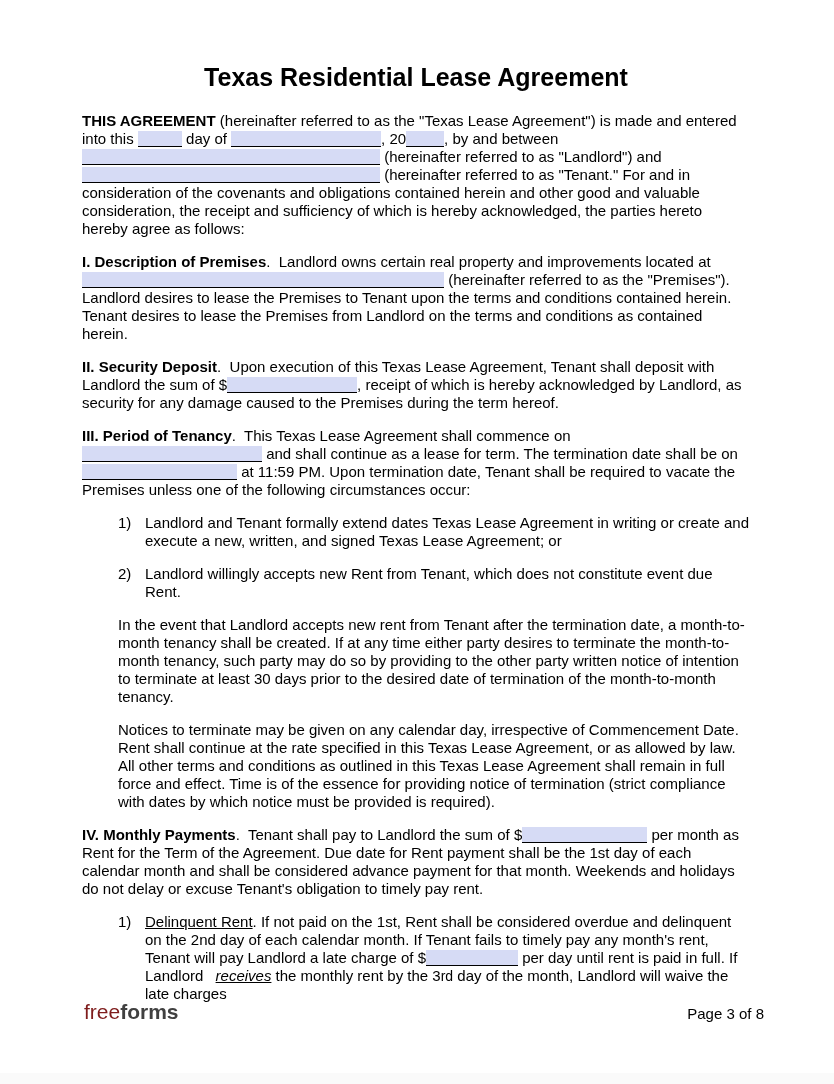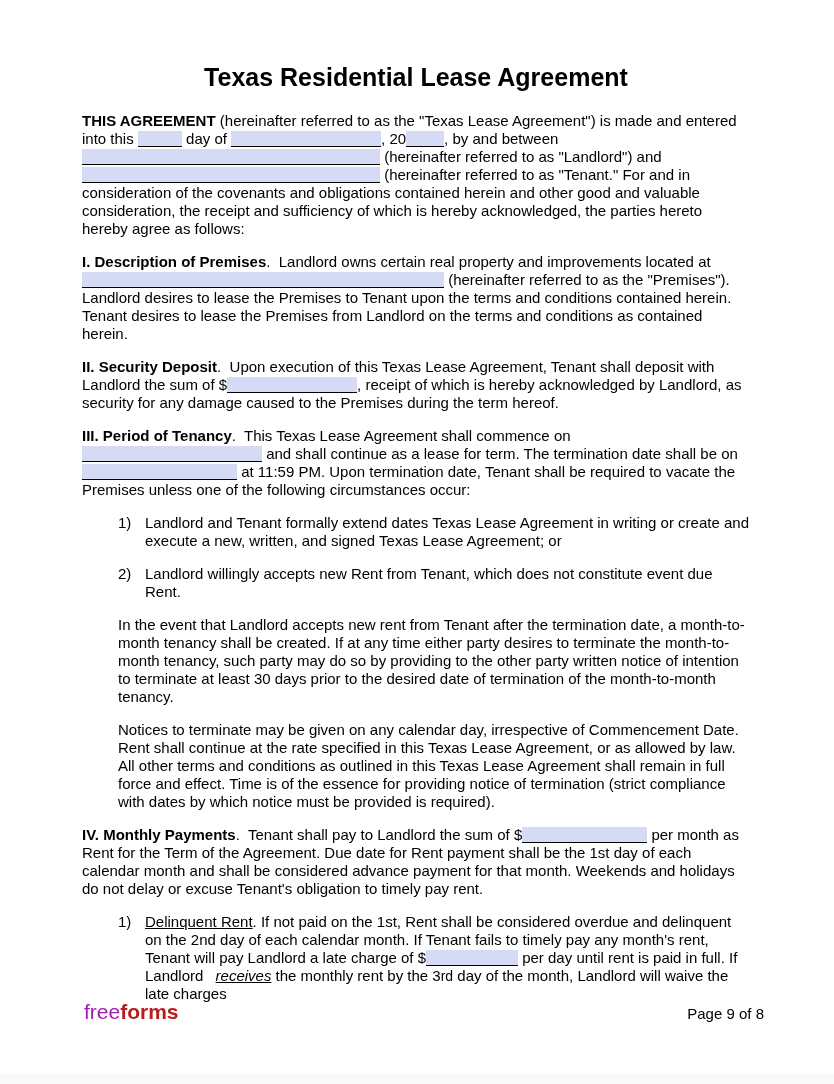--- a/index.html
+++ b/index.html
@@ -27,22 +27,22 @@
     background:#d6dbf5;
     border-bottom:1.5px solid #000;
     height:15px;
     vertical-align:-3px;
   }
   .seg-bold{font-weight:bold;}
   .seg-underline{text-decoration:underline;}
   .seg-italic_underline{font-style:italic;text-decoration:underline;margin-left:8px;}
   .seg-small{font-size:14px;}
   .brand{position:absolute;left:84px;top:1000px;font-size:21px;line-height:24px;}
-  .brand-free{color:#a21caf;font-weight:normal;}
-  .brand-forms{color:#b91c1c;font-weight:bold;margin-top:8px;}
+  .brand-free{color:#7f1d1d;font-weight:normal;}
+  .brand-forms{color:#404040;font-weight:bold;margin-top:8px;}
   .page-num{position:absolute;right:70px;top:1005px;font-size:15px;}
   .bottom-edge{position:absolute;left:0;right:0;bottom:0;height:11px;background:#fafafa;}
 </style>
 </head>
 <body>
 
 <div class="page">
   <div class="content">
     <h1 class="doc-title">Texas Residential Lease Agreement</h1>
     <div id="doc-body">
@@ -63,16 +63,16 @@
         <div class="block para"><span class="seg-bold">IV. Monthly Payments</span><span class="seg-text">.&nbsp; Tenant shall pay to Landlord the sum of $</span><span class="blank" style="width: 125px; background: rgb(214, 219, 245);"></span><span class="seg-text"> per month as Rent for the Term of the Agreement. Due date for Rent payment shall be the 1st day of each calendar month and shall be considered advance payment for that month. Weekends and holidays do not delay or excuse Tenant's obligation to timely pay rent.</span></div>
         <div class="block list-item">
           <span class="marker">1)</span>
           <span class="li-content"><span class="seg-underline">Delinquent Rent</span><span class="seg-text">. If not paid on the 1st, Rent shall be considered overdue and delinquent on the 2nd day of each calendar month. If Tenant fails to timely pay any month's rent, Tenant will pay Landlord a late charge of $</span><span class="blank" style="width: 92px; background: rgb(214, 219, 245);"></span><span class="seg-text"> per day until rent is paid in full. If Landlord </span><span class="seg-italic_underline">receives</span><span class="seg-text"> the monthly rent by the 3</span><span class="seg-small">rd</span><span class="seg-text"> day of the month, Landlord will waive the late charges</span></span>
         </div>
       </div>
   </div>
 
   <div class="brand"><span class="brand-free">free</span><span class="brand-forms">forms</span></div>
 
-  <div class="page-num">Page 9 of 8</div>
+  <div class="page-num">Page 3 of 8</div>
 
   <div class="bottom-edge"></div>
 </div>
 
 </body></html>

